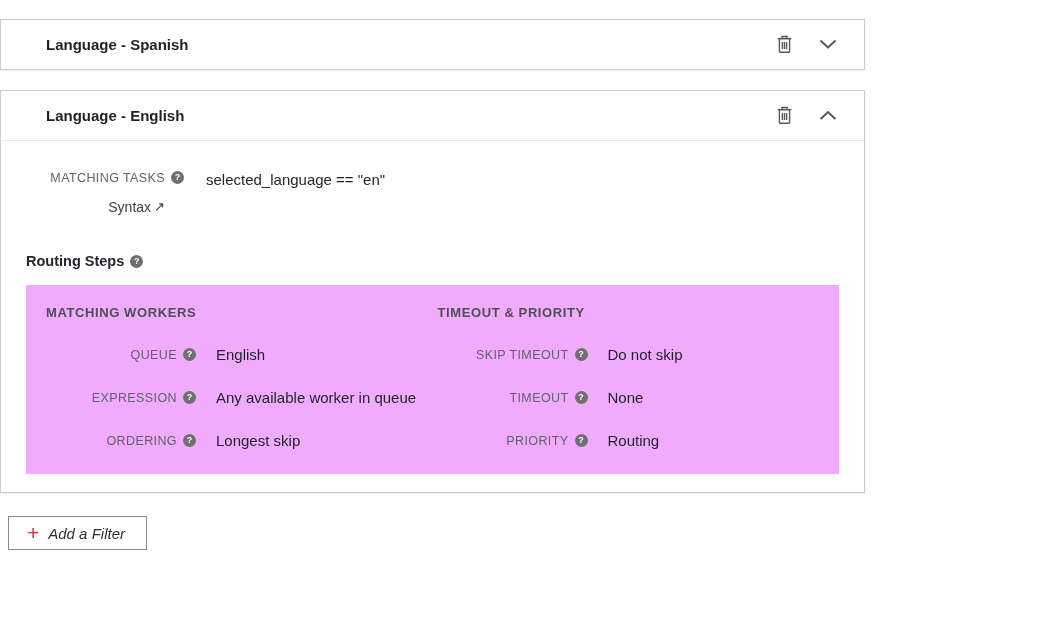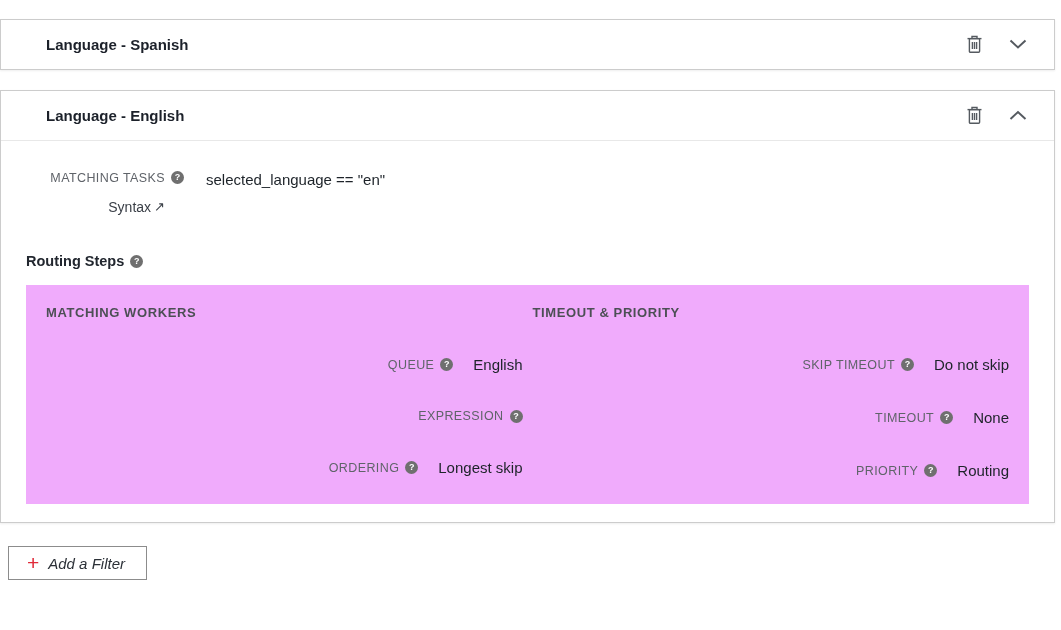--- a/index.html
+++ b/index.html
@@ -33,21 +33,21 @@
     margin-bottom: -2px;
     padding-bottom: 5px;
   }
   .tab.inactive {
     color: #5c616b;
     padding-left: 8px;
   }
 
   
   .panel {
-    width: 1055px;
+    width: 865px;
     background: #fff;
     border: 1px solid #cccccc;
     box-shadow: 0 1px 2px rgba(0,0,0,0.07);
   }
   .panel.spanish { margin-top: 19px; }
   .panel.english { margin-top: 20px; }
 
   .panel-header {
     height: 49px;
     display: flex;
@@ -150,24 +150,23 @@
     column-gap: 10px;
   }
   .step-col-heading {
     font-size: 13px;
     font-weight: 700;
     letter-spacing: 0.6px;
     color: #4c4f55;
     text-transform: uppercase;
   }
   .step-row {
-    margin-top: 36px;
-    display: flex;
-    align-items: center;
-    justify-content: flex-end;
+    margin-top: 26px;
+    display: flex;
+    align-items: center;
   }
   .step-labelcol {
     width: 150px;
     display: flex;
     justify-content: flex-end;
     align-items: center;
     flex: none;
   }
   .step-value {
     margin-left: 20px;
@@ -298,20 +297,21 @@
               <span class="help-icon">?</span>
             </div>
             <div class="step-value">English</div>
           </div>
 
           <div class="step-row">
             <div class="step-labelcol">
               <span class="field-label">EXPRESSION</span>
               <span class="help-icon">?</span>
             </div>
+            <div class="step-value">Any available worker in queue</div>
           </div>
 
           <div class="step-row">
             <div class="step-labelcol">
               <span class="field-label">ORDERING</span>
               <span class="help-icon">?</span>
             </div>
             <div class="step-value">Longest skip</div>
           </div>
         </div>

